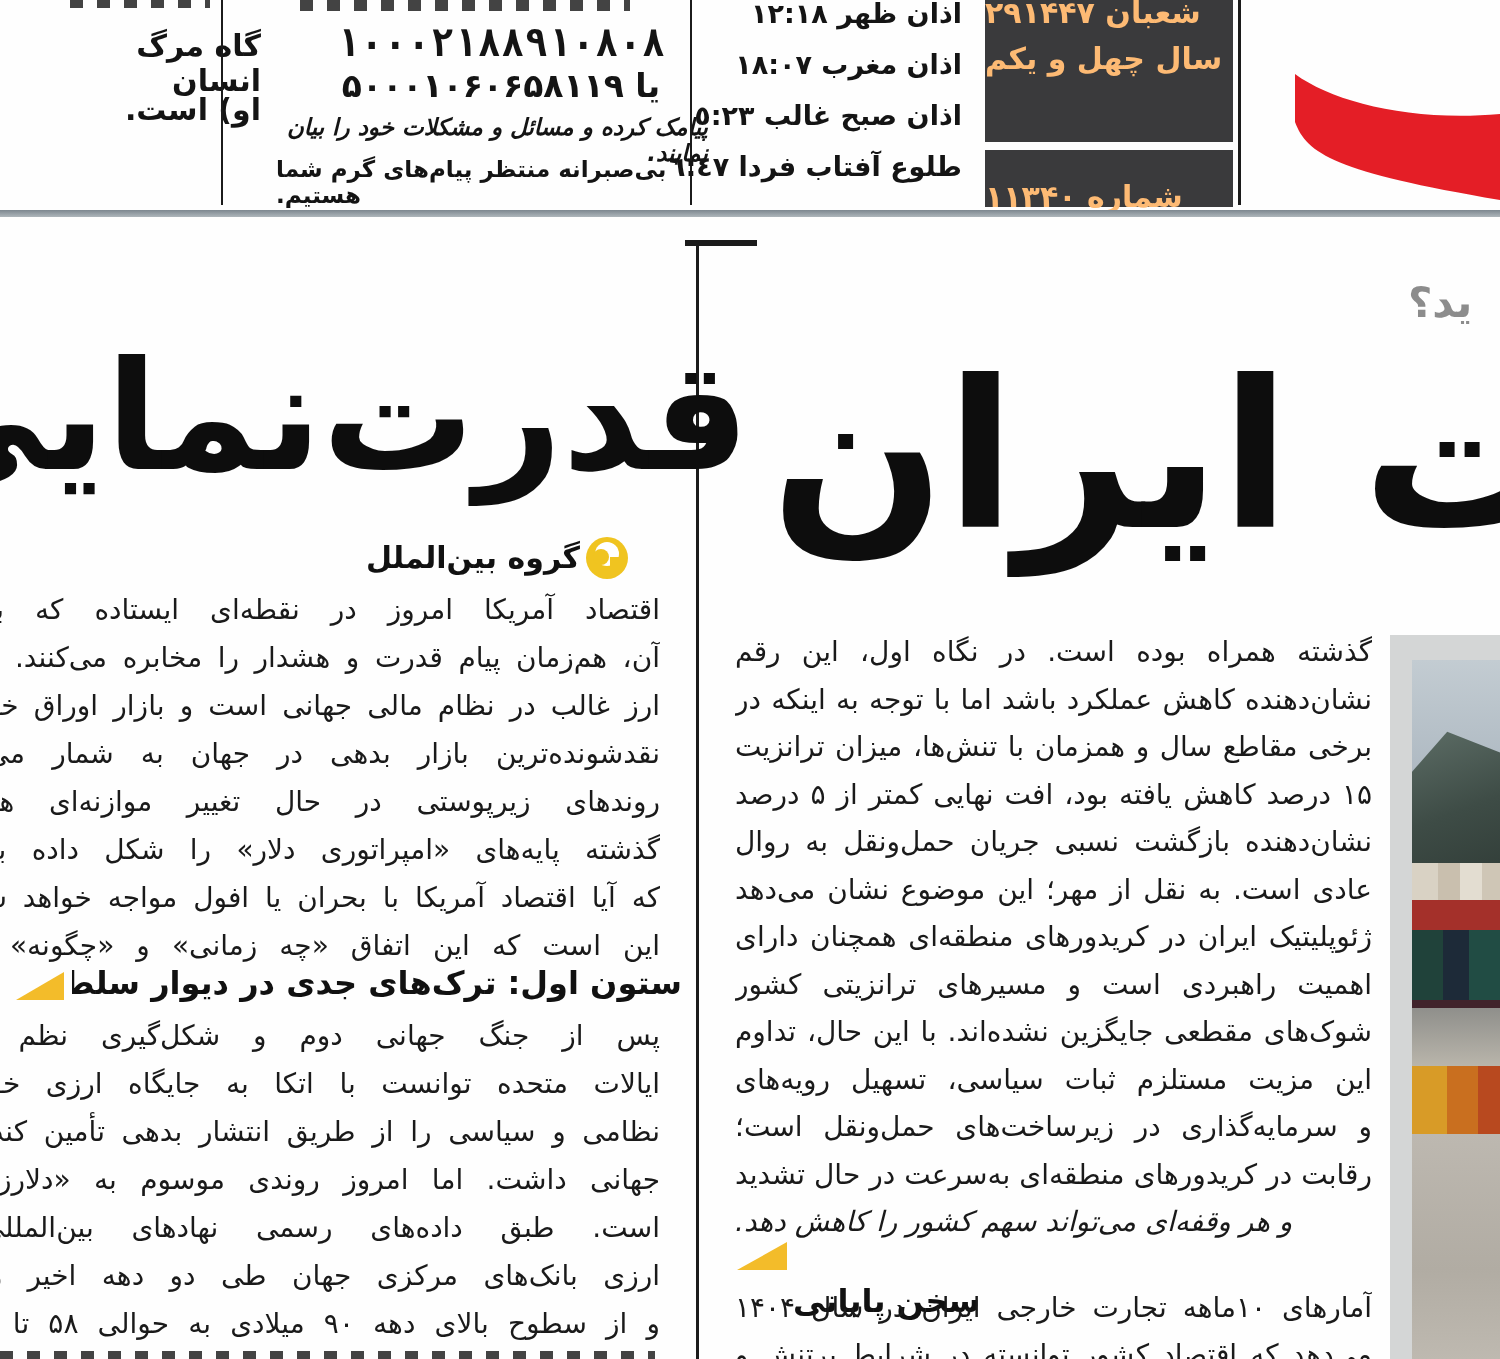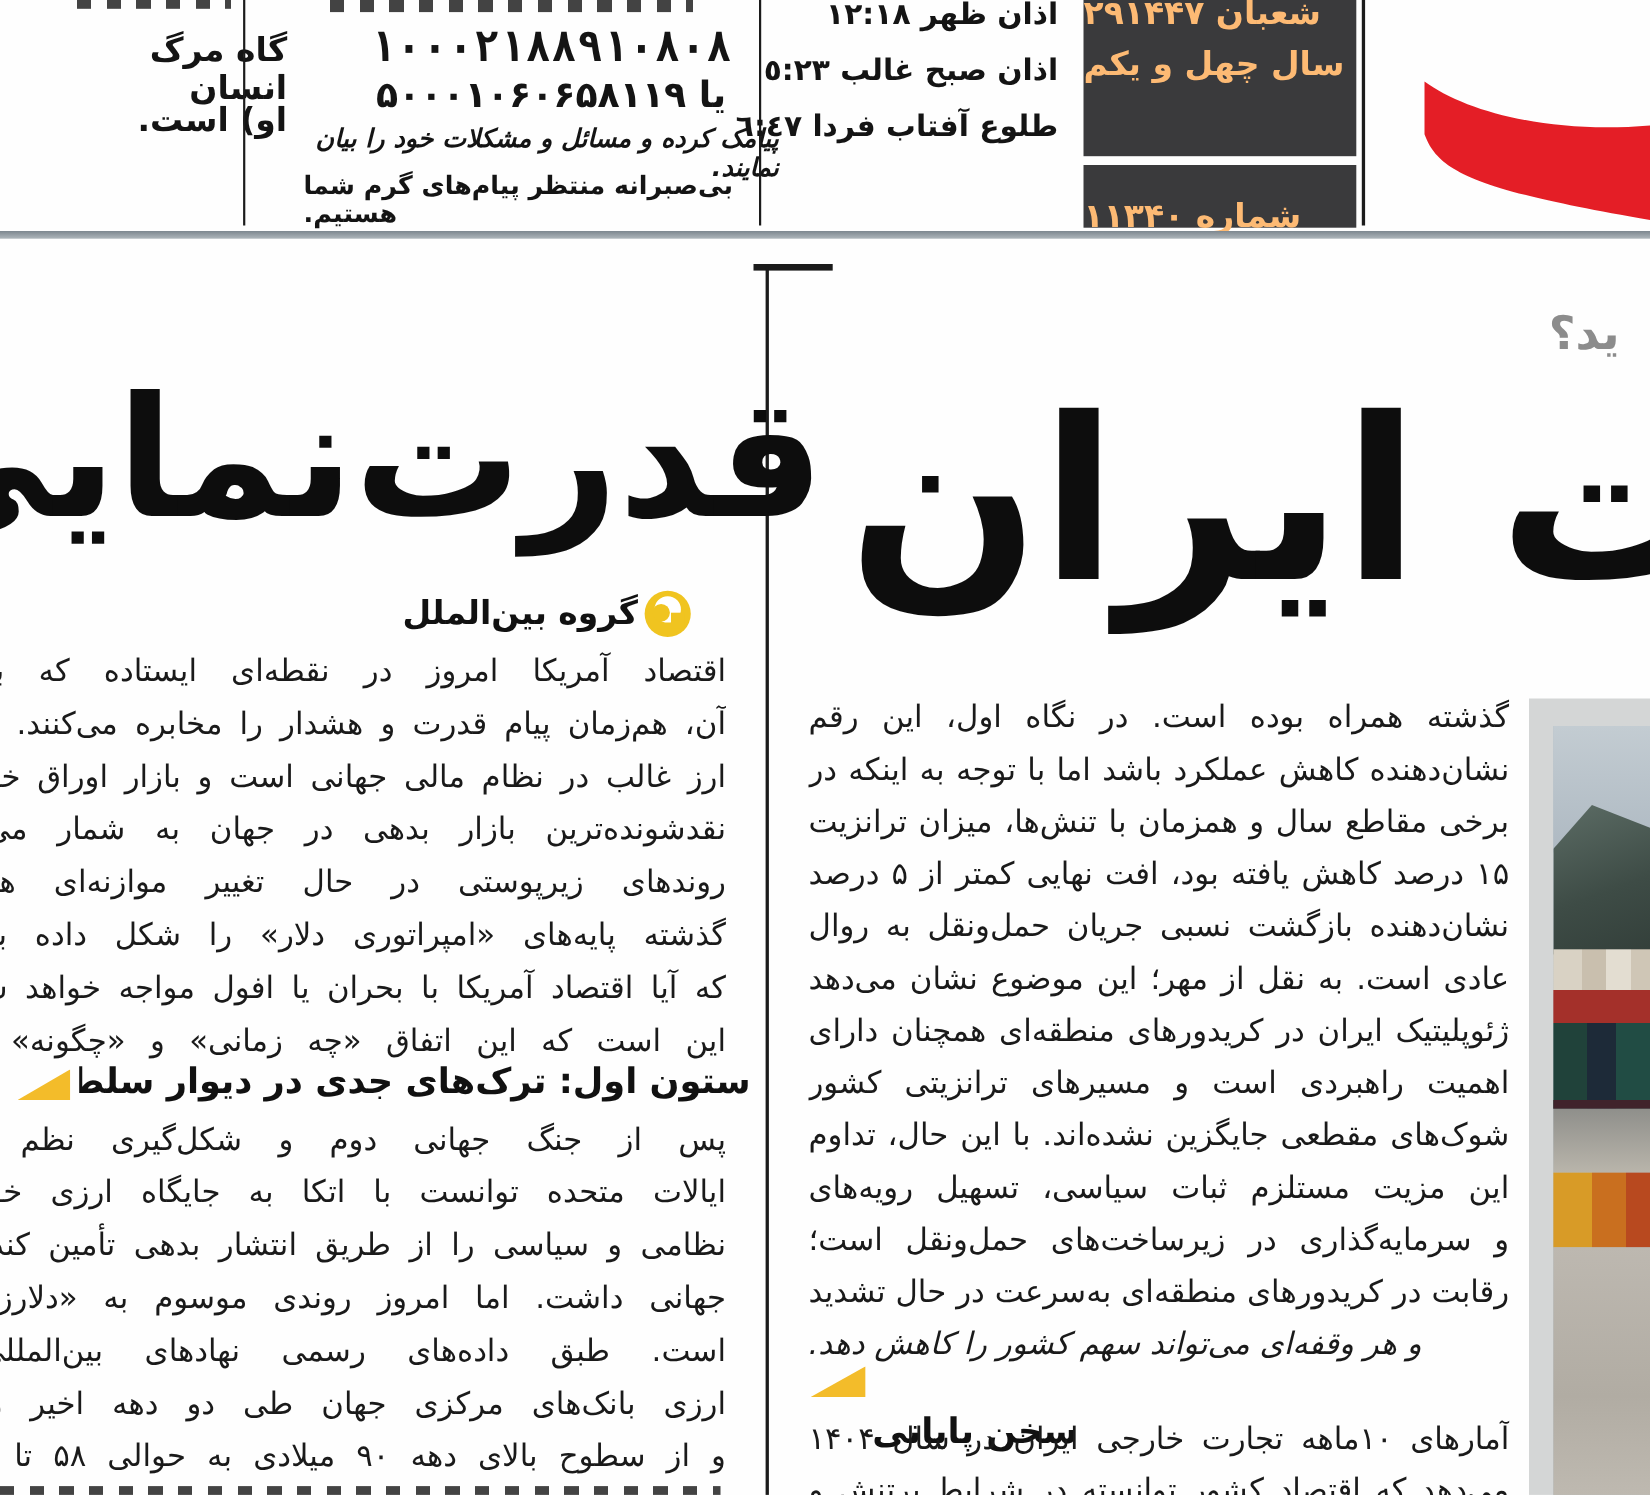--- a/index.html
+++ b/index.html
@@ -58,20 +58,21 @@
 
 <div class="fragment" style="left:300px;top:0;width:330px;height:11px;"></div>
 <div class="sms abs" style="left:250px;top:20px;width:410px;font-size:39px;font-family:Liberation Mono, monospace;">۱۰۰۰۲۱۸۸۹۱۰۸۰۸</div>
 <div class="sms abs" style="left:250px;top:66px;width:410px;font-size:33px;">یا ۵۰۰۰۱۰۶۰۶۵۸۱۱۹</div>
 <div class="sms abs" style="left:230px;top:114px;width:432px;font-size:23px;text-align:right;font-style:italic;">پیامک کرده و مسائل و مشکلات خود را بیان نمایند.</div>
 <div class="sms abs" style="left:230px;top:156px;width:420px;font-size:23px;text-align:left;">بی‌صبرانه منتظر پیام‌های گرم شما هستیم.</div>
 <div class="vline" style="left:690px;top:0;height:205px;width:2px;"></div>
 
 <div class="prayer" style="top:-12px;">
   <div>اذان ظهر ١٢:١٨</div>
+  <div>اذان مغرب ١٨:٠٧</div>
   <div>اذان صبح غالب ٥:٢٣</div>
   <div>طلوع آفتاب فردا ٦:٤٧</div>
 </div>
 
 <div class="datebox" style="left:985px;top:0;width:248px;height:142px;padding-top:0;">
   <div style="margin-top:-10px;">۲۹شعبان ۱۴۴۷</div>
   <div>سال چهل و یکم</div>
 </div>
 <div class="datebox" style="left:985px;top:150px;width:248px;height:57px;">
   <div style="line-height:57px;margin-top:18px;">شماره ۱۱۳۴۰</div>

